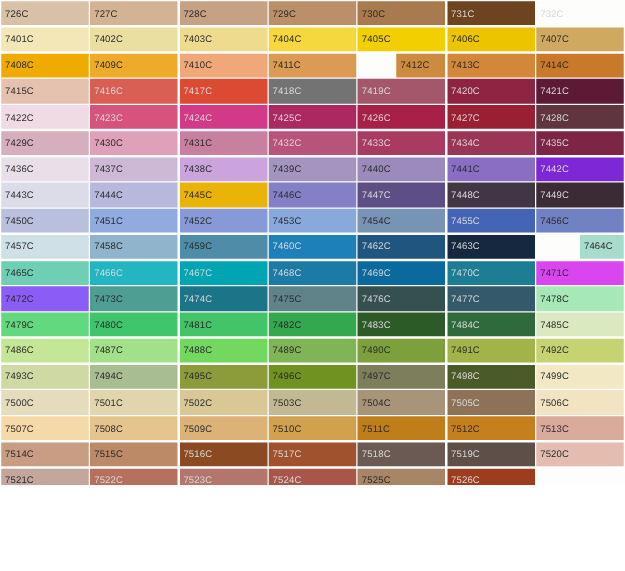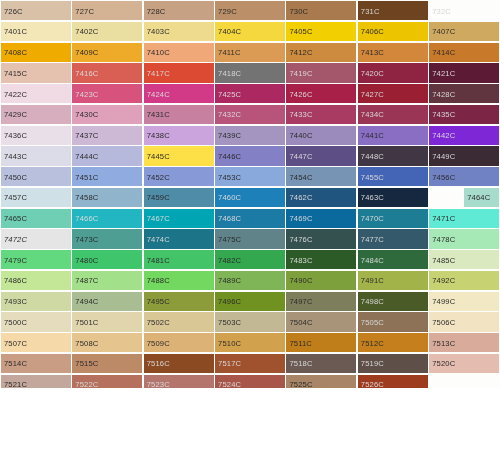--- a/index.html
+++ b/index.html
@@ -103,21 +103,21 @@
       </div>
       <div class="swatch" style="background: rgb(238, 171, 42);">
         <span class="swatch-label lt">7409C</span>
       </div>
       <div class="swatch" style="background: rgb(240, 168, 120);">
         <span class="swatch-label lt">7410C</span>
       </div>
       <div class="swatch" style="background: rgb(220, 155, 84);">
         <span class="swatch-label lt">7411C</span>
       </div>
-      <div class="swatch" style="background: rgb(204, 139, 62);">
+      <div class="swatch" style="background: rgb(204, 139, 62); margin-left: 31px;">
         <span class="swatch-label lt">7412C</span>
       </div>
       <div class="swatch" style="background: rgb(210, 135, 58);">
         <span class="swatch-label lt">7413C</span>
       </div>
       <div class="swatch" style="background: rgb(200, 122, 42); text-align: center;">
         <span class="swatch-label lt">7414C</span>
       </div>
       <div class="swatch" style="background: rgb(229, 194, 176);">
         <span class="swatch-label lt">7415C</span>
@@ -202,21 +202,21 @@
       </div>
       <div class="swatch" style="background: rgb(125, 39, 214);">
         <span class="swatch-label dk">7442C</span>
       </div>
       <div class="swatch" style="background: rgb(220, 220, 232);">
         <span class="swatch-label lt">7443C</span>
       </div>
       <div class="swatch" style="background: rgb(182, 185, 220);">
         <span class="swatch-label lt">7444C</span>
       </div>
-      <div class="swatch" style="background: #fde047;">
+      <div class="swatch" style="background: #eab308;">
         <span class="swatch-label lt">7445C</span>
       </div>
       <div class="swatch" style="background: rgb(132, 128, 198);">
         <span class="swatch-label lt">7446C</span>
       </div>
       <div class="swatch" style="background: rgb(93, 79, 134);">
         <span class="swatch-label dk">7447C</span>
       </div>
       <div class="swatch" style="background: rgb(65, 54, 68);">
         <span class="swatch-label dk">7448C</span>
@@ -277,24 +277,24 @@
       </div>
       <div class="swatch" style="background: rgb(27, 123, 165);">
         <span class="swatch-label dk">7468C</span>
       </div>
       <div class="swatch" style="background: rgb(10, 106, 158);">
         <span class="swatch-label dk">7469C</span>
       </div>
       <div class="swatch" style="background: rgb(28, 125, 148);">
         <span class="swatch-label dk">7470C</span>
       </div>
-      <div class="swatch" style="background: #5eead4; padding-left: 24px;">
+      <div class="swatch" style="background: #d946ef; padding-left: 24px;">
         <span class="swatch-label lt">7471C</span>
       </div>
-      <div class="swatch" style="background: #e5e5e5; font-style: italic;">
+      <div class="swatch" style="background: #8b5cf6;">
         <span class="swatch-label lt">7472C</span>
       </div>
       <div class="swatch" style="background: rgb(79, 158, 148);">
         <span class="swatch-label lt">7473C</span>
       </div>
       <div class="swatch" style="background: rgb(28, 116, 137);">
         <span class="swatch-label dk">7474C</span>
       </div>
       <div class="swatch" style="background: rgb(95, 131, 137);">
         <span class="swatch-label lt">7475C</span>

